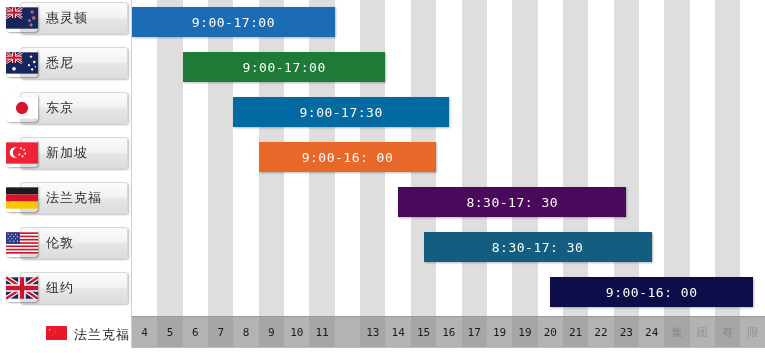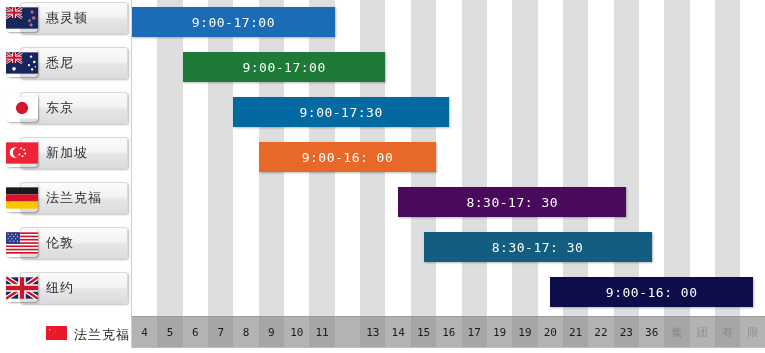--- a/index.html
+++ b/index.html
@@ -377,21 +377,21 @@
       <div class="tick" style="left: 253.5px; width: 25.35px;">14</div>
       <div class="tick alt" style="left: 278.85px; width: 25.35px;">15</div>
       <div class="tick" style="left: 304.2px; width: 25.35px;">16</div>
       <div class="tick alt" style="left: 329.55px; width: 25.35px;">17</div>
       <div class="tick" style="left: 354.9px; width: 25.35px;">19</div>
       <div class="tick alt" style="left: 380.25px; width: 25.35px;">19</div>
       <div class="tick" style="left: 405.6px; width: 25.35px;">20</div>
       <div class="tick alt" style="left: 430.95px; width: 25.35px;">21</div>
       <div class="tick" style="left: 456.3px; width: 25.35px;">22</div>
       <div class="tick alt" style="left: 481.65px; width: 25.35px;">23</div>
-      <div class="tick" style="left: 507px; width: 25.35px;">36</div>
+      <div class="tick" style="left: 507px; width: 25.35px;">24</div>
       <div class="tick alt" style="left: 532.35px; width: 25.35px; color: rgba(60, 60, 60, 0.3); font-family: &quot;DejaVu Sans&quot;, &quot;Liberation Sans&quot;, sans-serif;">集</div>
       <div class="tick" style="left: 557.7px; width: 25.35px; color: rgba(60, 60, 60, 0.3); font-family: &quot;DejaVu Sans&quot;, &quot;Liberation Sans&quot;, sans-serif;">团</div>
       <div class="tick alt" style="left: 583.05px; width: 25.35px; color: rgba(60, 60, 60, 0.3); font-family: &quot;DejaVu Sans&quot;, &quot;Liberation Sans&quot;, sans-serif;">有</div>
       <div class="tick" style="left: 608.4px; width: 25.35px; color: rgba(60, 60, 60, 0.3); font-family: &quot;DejaVu Sans&quot;, &quot;Liberation Sans&quot;, sans-serif;">限</div>
     </div>
   <div id="axis-bottom-edge"></div>
 
 
 </div>
 

